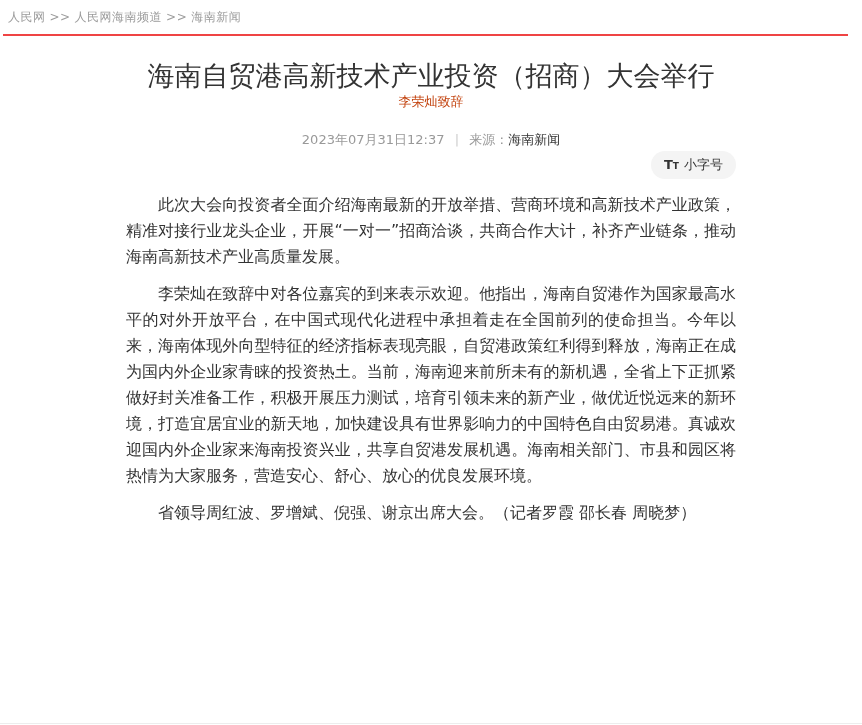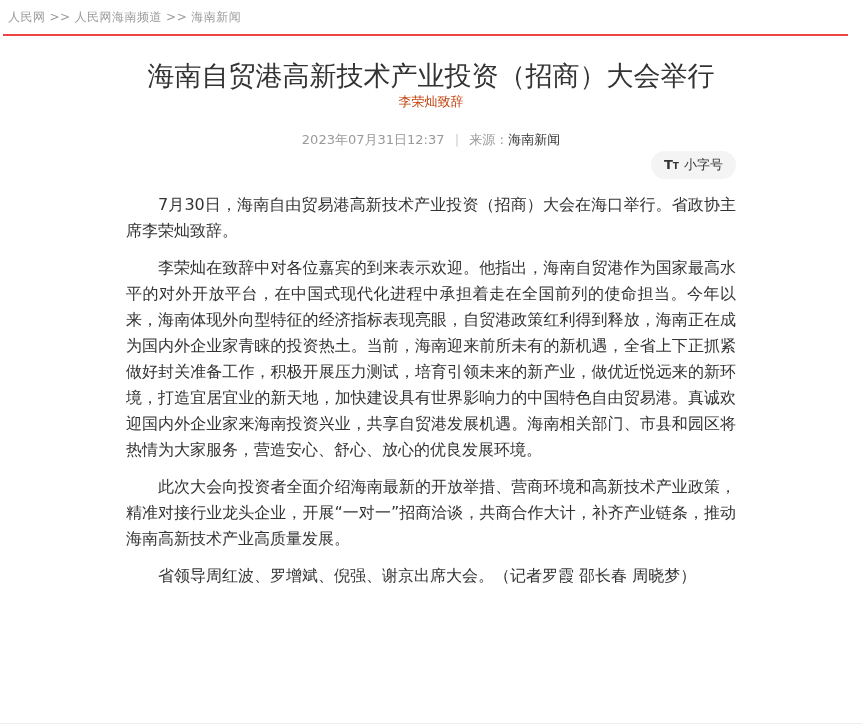--- a/index.html
+++ b/index.html
@@ -104,21 +104,20 @@
     <button class="font-size-btn">
       <span class="tt-icon">
           <span class="t-big">T</span>
           <span class="t-small">T</span>
         </span>
       <span>小字号</span>
     </button>
   </div>
 
   <div class="article">
-      <p class="para indent">7月30日，海南自由贸易港高新技术产业投资（招商）大会在海口举行。省政协主席李荣灿致辞。</p>
+      <p class="para indent">此次大会向投资者全面介绍海南最新的开放举措、营商环境和高新技术产业政策，精准对接行业龙头企业，开展“一对一”招商洽谈，共商合作大计，补齐产业链条，推动海南高新技术产业高质量发展。</p>
       <p class="para indent">李荣灿在致辞中对各位嘉宾的到来表示欢迎。他指出，海南自贸港作为国家最高水平的对外开放平台，在中国式现代化进程中承担着走在全国前列的使命担当。今年以来，海南体现外向型特征的经济指标表现亮眼，自贸港政策红利得到释放，海南正在成为国内外企业家青睐的投资热土。当前，海南迎来前所未有的新机遇，全省上下正抓紧做好封关准备工作，积极开展压力测试，培育引领未来的新产业，做优近悦远来的新环境，打造宜居宜业的新天地，加快建设具有世界影响力的中国特色自由贸易港。真诚欢迎国内外企业家来海南投资兴业，共享自贸港发展机遇。海南相关部门、市县和园区将热情为大家服务，营造安心、舒心、放心的优良发展环境。</p>
-      <p class="para indent">此次大会向投资者全面介绍海南最新的开放举措、营商环境和高新技术产业政策，精准对接行业龙头企业，开展“一对一”招商洽谈，共商合作大计，补齐产业链条，推动海南高新技术产业高质量发展。</p>
       <p class="para indent">省领导周红波、罗增斌、倪强、谢京出席大会。（记者罗霞 邵长春 周晓梦）</p>
     </div>
 
 </div>
 
 <div class="bottom-divider"></div>
 
 </body></html>

